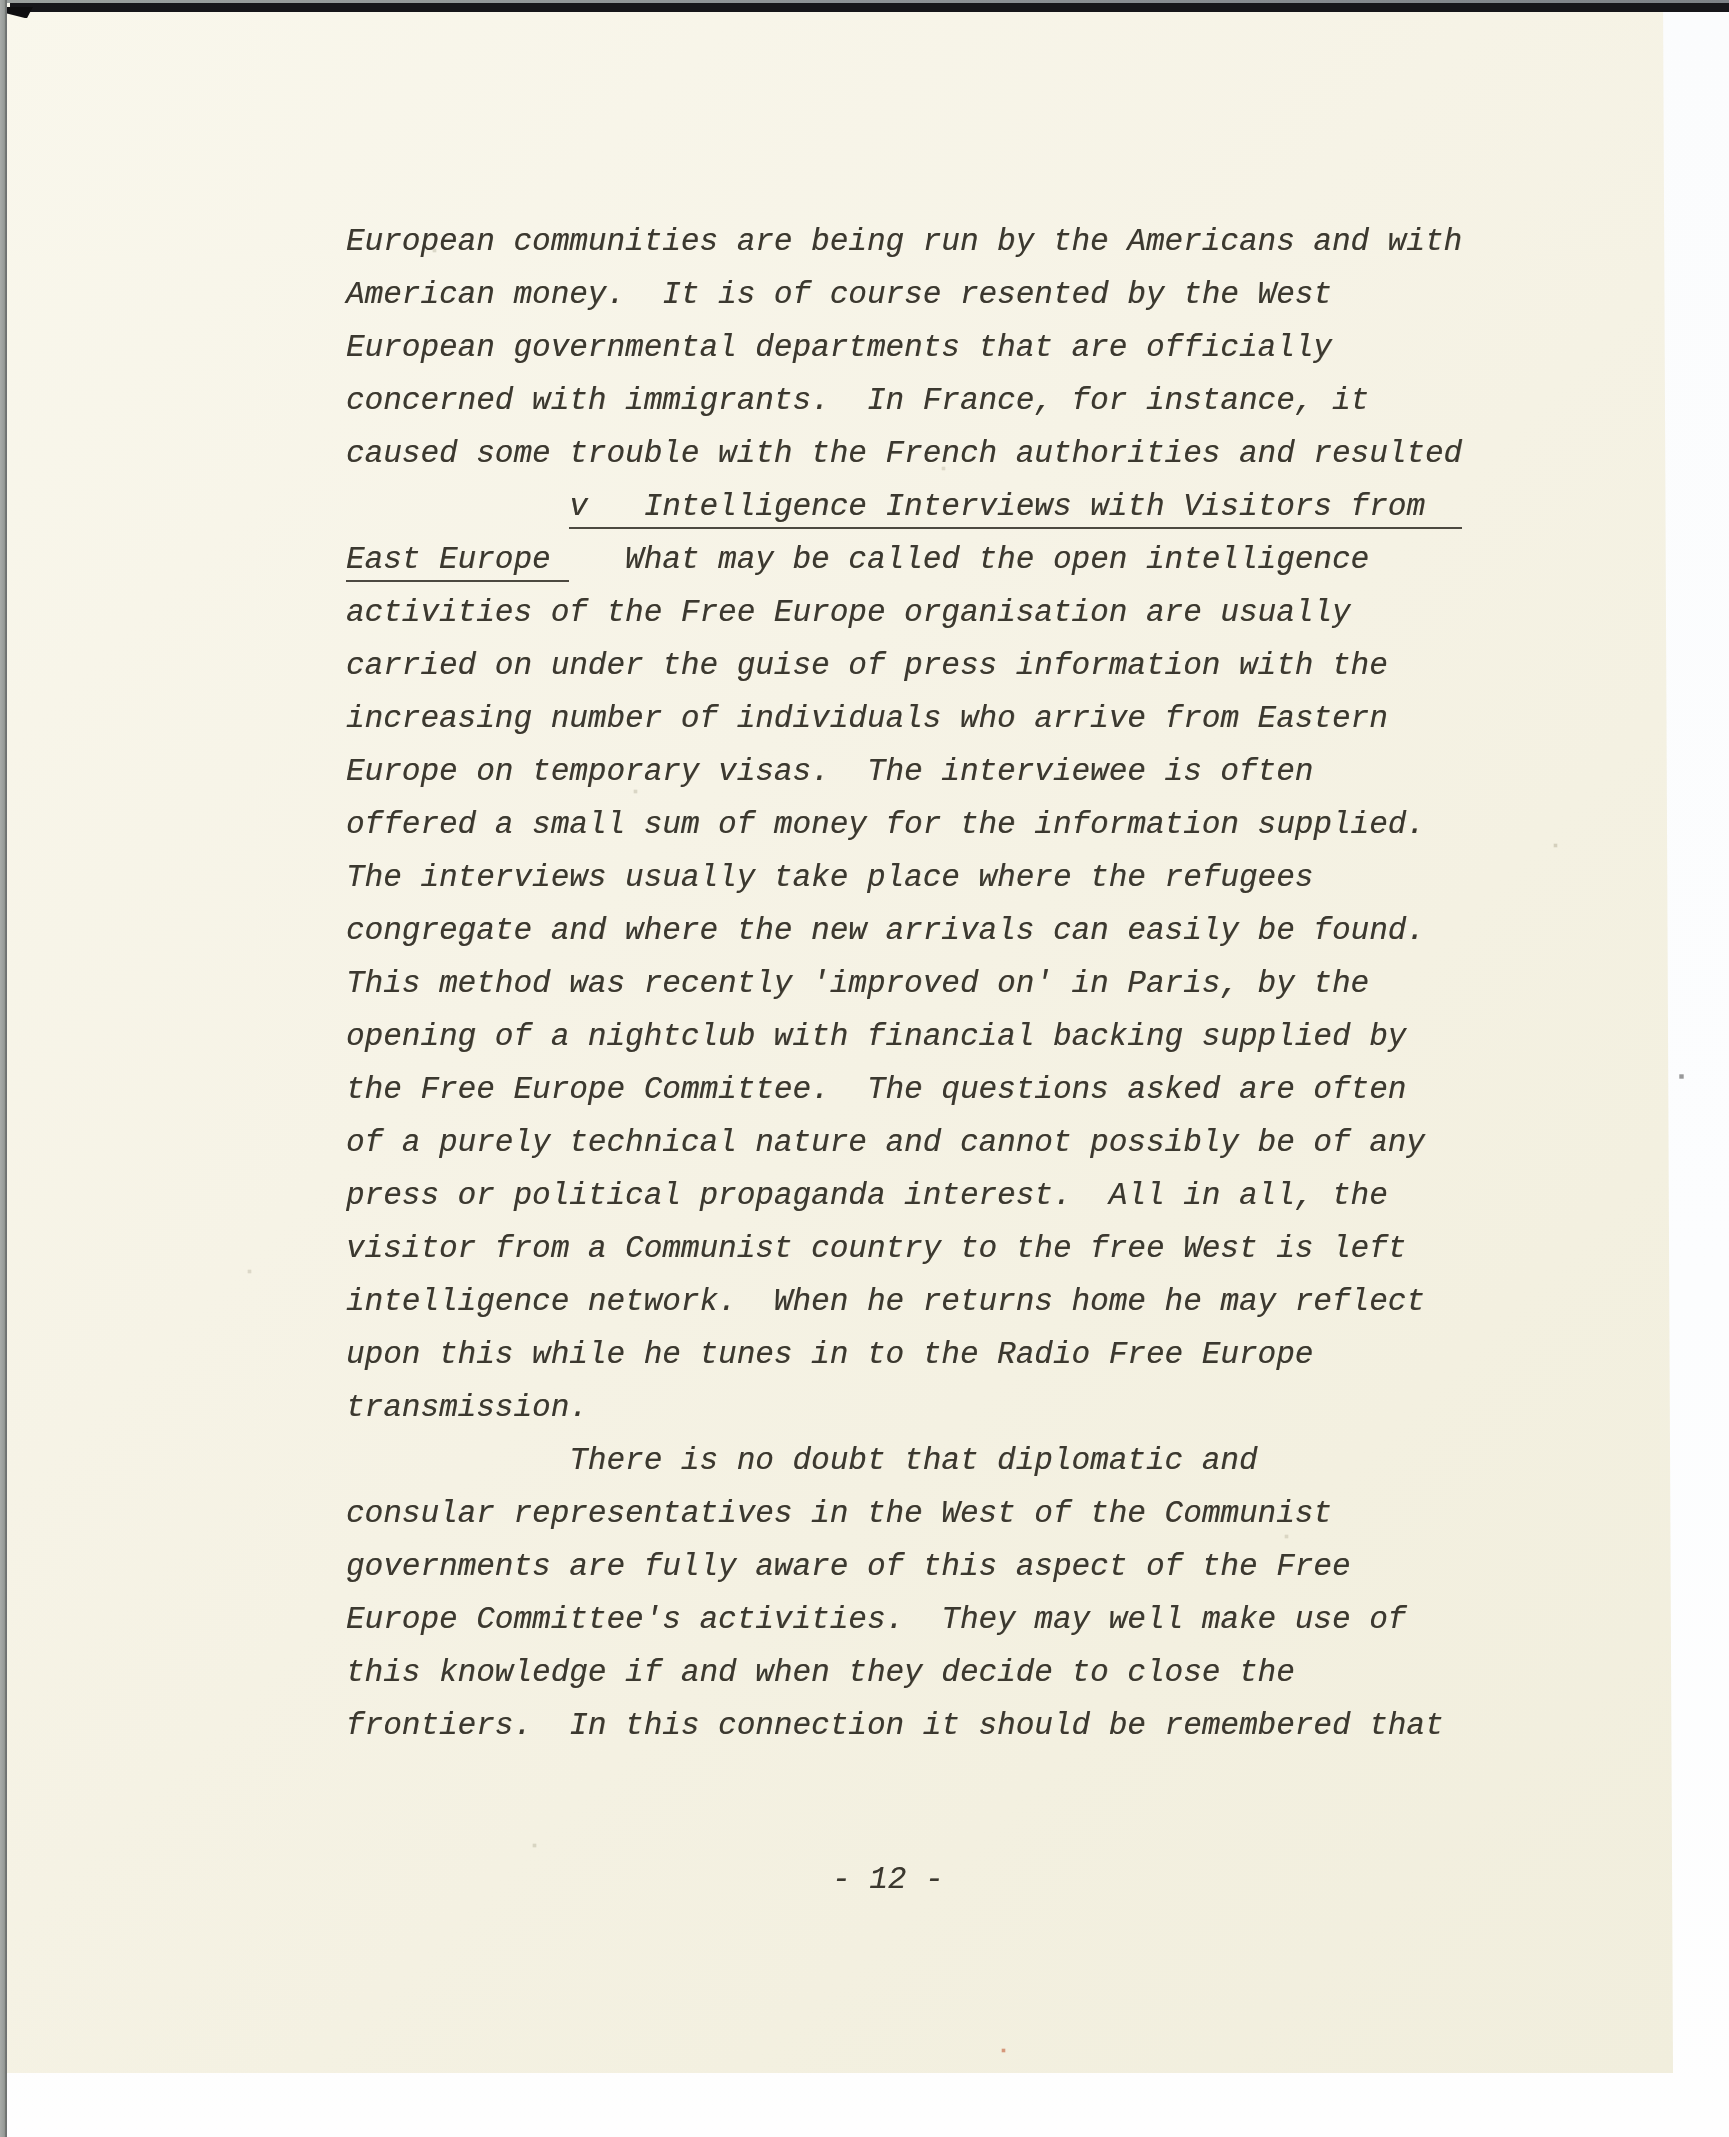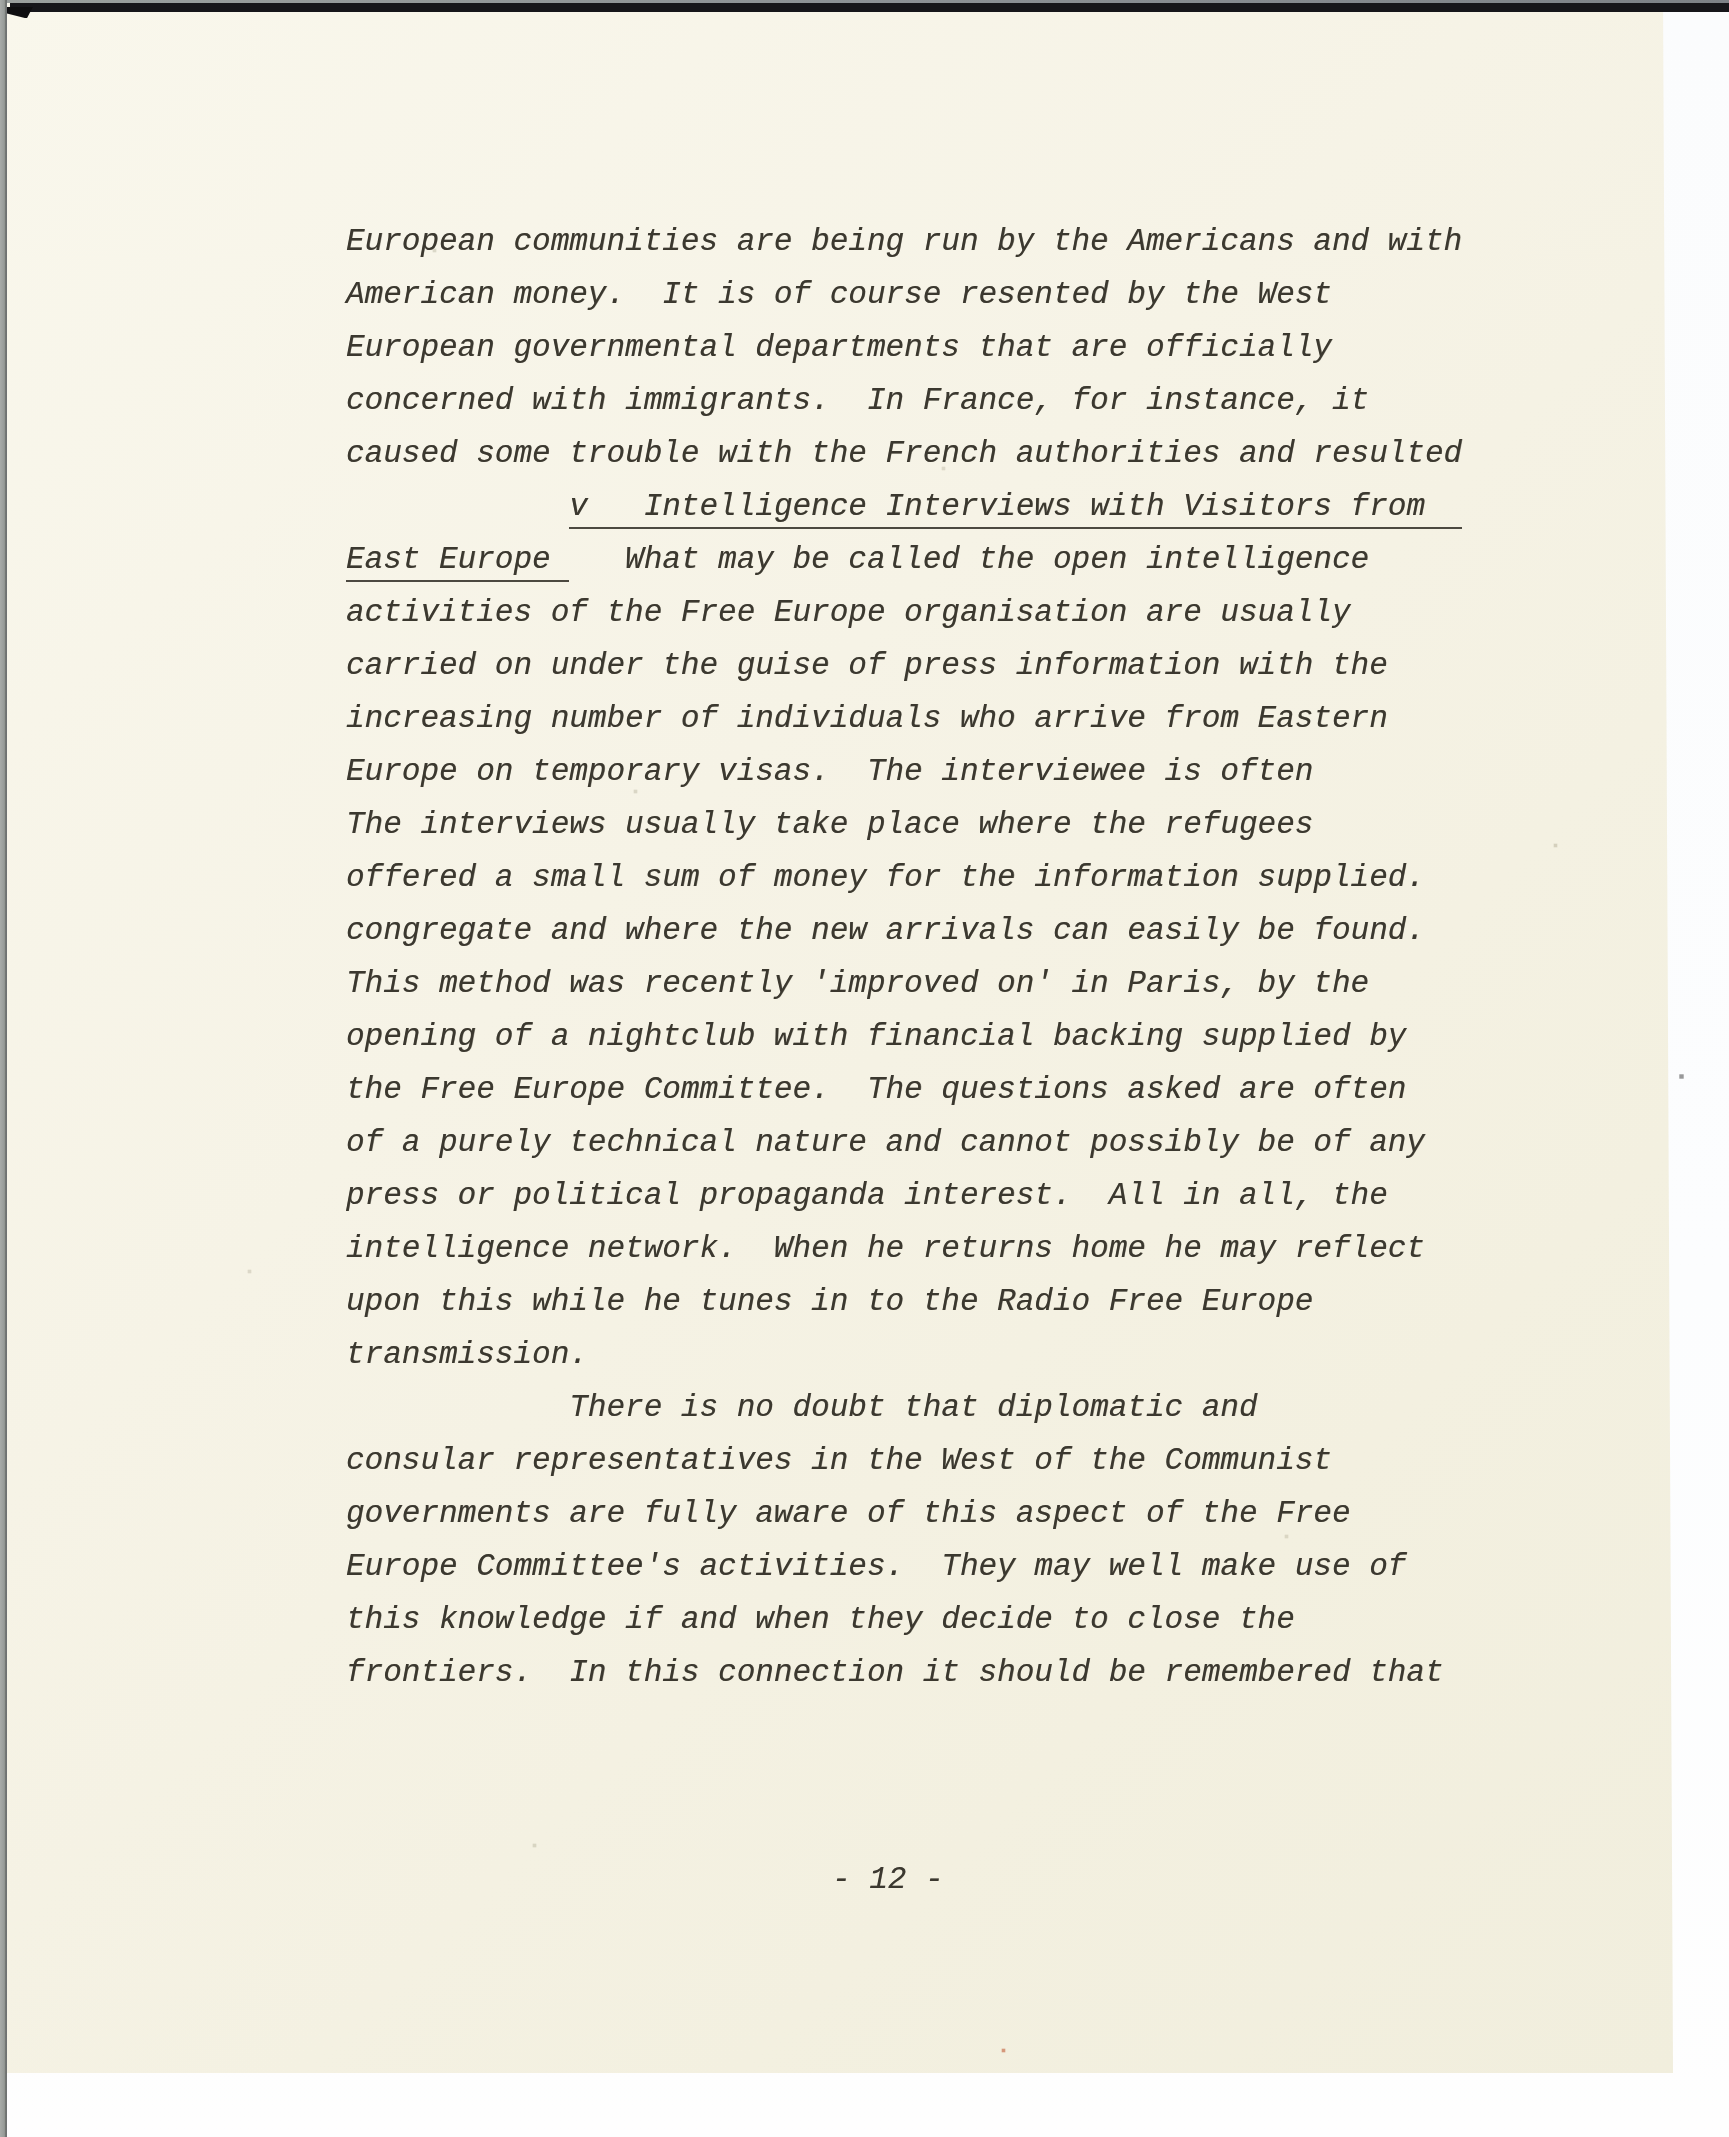--- a/index.html
+++ b/index.html
@@ -67,28 +67,29 @@
       <div class="line"><span class="seg">American money.  It is of course resented by the West</span></div>
       <div class="line"><span class="seg">European governmental departments that are officially</span></div>
       <div class="line"><span class="seg">concerned with immigrants.  In France, for instance, it</span></div>
       <div class="line"><span class="seg">caused some trouble with the French authorities and resulted</span></div>
       <div class="line"><span class="seg">            </span><span class="seg u">v   Intelligence Interviews with Visitors from  </span></div>
       <div class="line"><span class="seg u">East Europe </span><span class="seg">   What may be called the open intelligence</span></div>
       <div class="line"><span class="seg">activities of the Free Europe organisation are usually</span></div>
       <div class="line"><span class="seg">carried on under the guise of press information with the</span></div>
       <div class="line"><span class="seg">increasing number of individuals who arrive from Eastern</span></div>
       <div class="line"><span class="seg">Europe on temporary visas.  The interviewee is often</span></div>
+      <div class="line"><span class="seg">offered a small sum of money for the information supplied.</span></div>
       <div class="line"><span class="seg">The interviews usually take place where the refugees</span></div>
-      <div class="line"><span class="seg">offered a small sum of money for the information supplied.</span></div>
       <div class="line"><span class="seg">congregate and where the new arrivals can easily be found.</span></div>
       <div class="line"><span class="seg">This method was recently 'improved on' in Paris, by the</span></div>
       <div class="line"><span class="seg">opening of a nightclub with financial backing supplied by</span></div>
       <div class="line"><span class="seg">the Free Europe Committee.  The questions asked are often</span></div>
       <div class="line"><span class="seg">of a purely technical nature and cannot possibly be of any</span></div>
       <div class="line"><span class="seg">press or political propaganda interest.  All in all, the</span></div>
+      <div class="line"><span class="seg">visitor from a Communist country to the free West is left</span></div>
       <div class="line"><span class="seg">intelligence network.  When he returns home he may reflect</span></div>
       <div class="line"><span class="seg">upon this while he tunes in to the Radio Free Europe</span></div>
       <div class="line"><span class="seg">transmission.</span></div>
       <div class="line"><span class="seg">            There is no doubt that diplomatic and</span></div>
       <div class="line"><span class="seg">consular representatives in the West of the Communist</span></div>
       <div class="line"><span class="seg">governments are fully aware of this aspect of the Free</span></div>
       <div class="line"><span class="seg">Europe Committee's activities.  They may well make use of</span></div>
       <div class="line"><span class="seg">this knowledge if and when they decide to close the</span></div>
       <div class="line"><span class="seg">frontiers.  In this connection it should be remembered that</span></div>
     </div>

